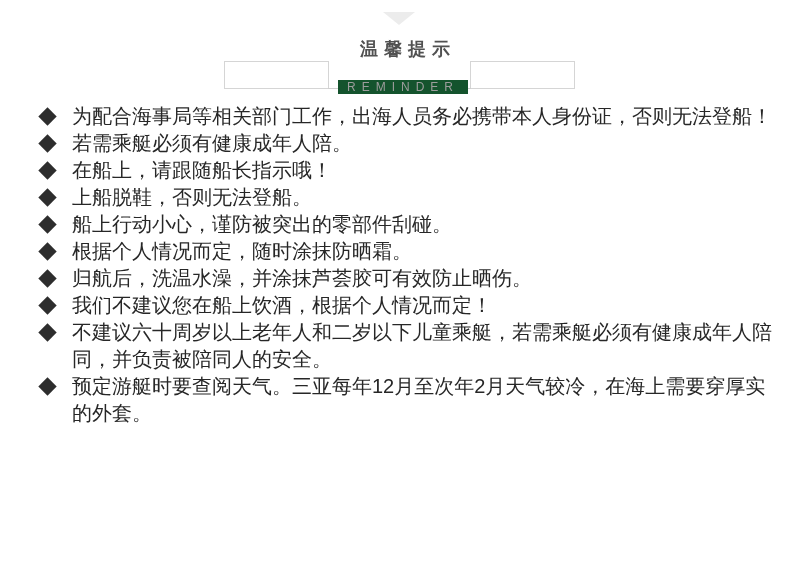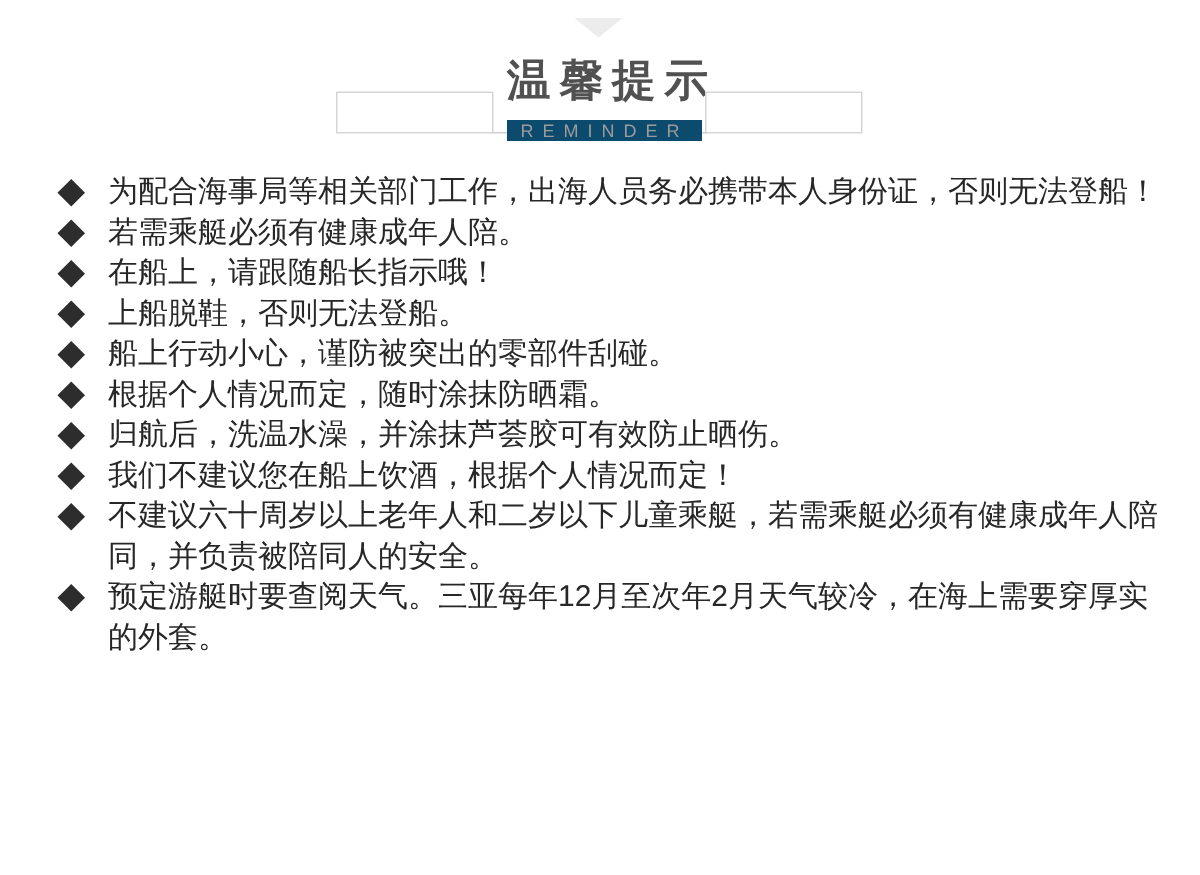--- a/index.html
+++ b/index.html
@@ -18,21 +18,21 @@
     width:0; height:0;
     border-left:16px solid transparent;
     border-right:16px solid transparent;
     border-top:13px solid #ececec;
   }
 
   
   .title {
     position:absolute; top:40px; left:0; width:100%;
     text-align:center;
-    font-size:29px; line-height:1; font-weight:bold;
+    font-size:18px; line-height:1; font-weight:bold;
     letter-spacing:6px; padding-left:16px;
     color:#515151;
   }
   .flank-box {
     position:absolute; top:61px;
     width:105px; height:28px;
     border:1px solid #d5d5d5;
     background:#ffffff;
   }
   .flank-box.left  { left:224px; }
@@ -43,28 +43,28 @@
     background:#cfcfcf;
   }
   .subtitle {
     position:absolute; top:81px; left:0; width:100%;
     text-align:center;
     font-size:12px; line-height:1;
     letter-spacing:6px; padding-left:6px;
     color:#9c9c9c;
   }
   .subtitle span {
-    background:#0c4a6e;
+    background:#14532d;
     padding:0 9px;
     position:relative; z-index:2;
   }
 
   
   .tips {
-    position:absolute; top:115px; left:38px;
+    position:absolute; top:103px; left:38px;
     width:734px;
   }
   .tip {
     display:flex; align-items:flex-start;
     font-size:20px; line-height:27px;
     color:#272727;
   }
   .tip-marker {
     flex:none;
     width:19px; height:27px;

